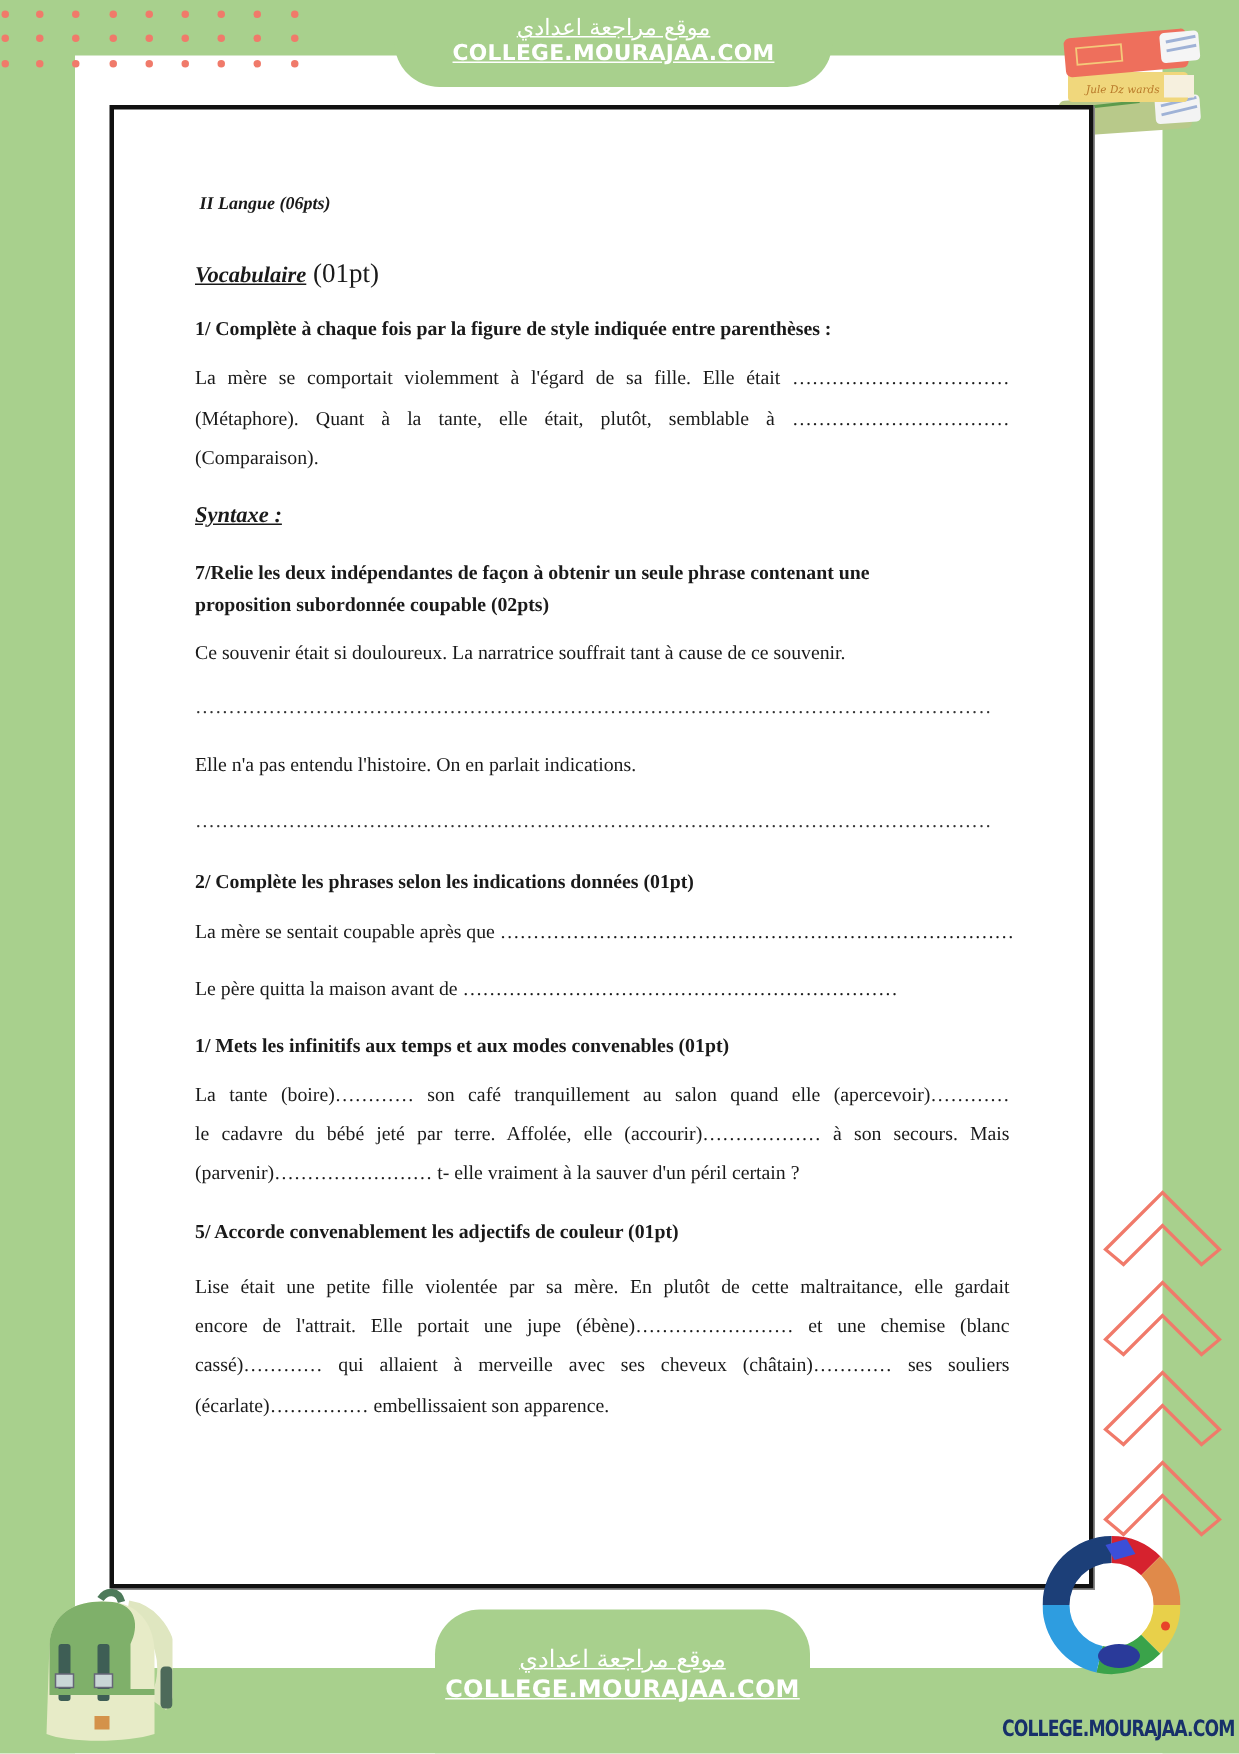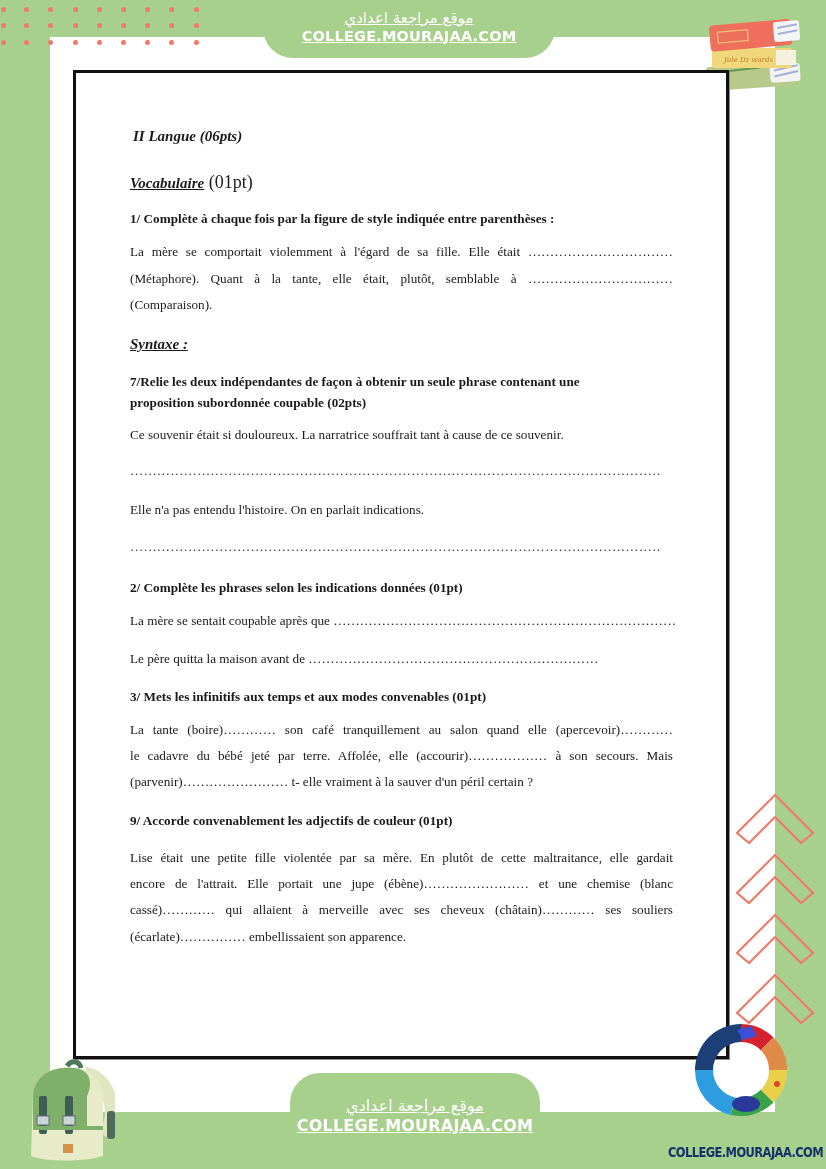--- a/index.html
+++ b/index.html
@@ -17,21 +17,21 @@
   #top-tab .ar { margin-top:9px; }
   #bottom-tab .ar { margin-top:24px; font-size:16px; }
   #bottom-tab .en { font-size:16px; line-height:22px; }
   .dots { position:absolute; left:0; width:200px; height:8px; }
   .dot { position:absolute; width:5px; height:5px; border-radius:50%; background:#f07a6a; }
   #doc-frame { position:absolute; left:73px; top:70px; width:650px; height:983px; border:3px solid #111; box-shadow: 1px 1px 0 #888; background:#fff; }
   #doc { position:absolute; left:130px; top:0; width:545px; color:#1a1a1a; font-size:13.2px; }
   .line { position:absolute; left:0; white-space:nowrap; }
   .b { font-weight:bold; }
   .just { width:543px; text-align:justify; text-align-last:justify; }
-  .h-langue { font-size:15px; font-weight:bold; font-style:italic; }
+  .h-langue { font-size:12px; font-weight:bold; font-style:italic; }
   .h-sect { font-size:15px; font-weight:bold; font-style:italic; text-decoration:underline; }
   .dotsline { color:#333; letter-spacing:0.2px; overflow:hidden; width:530px; }
   .chev { position:absolute; left:735px; width:80px; height:60px; }
   #books { position:absolute; left:700px; top:12px; width:108px; height:82px; }
   #backpack { position:absolute; left:15px; top:1056px; width:100px; height:110px; }
   #wheel { position:absolute; left:695px; top:1022px; width:92px; height:100px; }
   #wheel-caption { position:absolute; left:668px; top:1145px; width:148px; text-align:center; font-family:"DejaVu Sans", sans-serif; font-weight:bold; font-size:11.5px; color:#17306a; letter-spacing:-0.6px; transform:scaleY(1.3); }
 </style>
 </head>
 <body>
@@ -120,26 +120,26 @@
   <div class="line b" style="top:395px">proposition subordonnée  coupable (02pts)</div>
   <div class="line" style="top:427px">Ce souvenir était si douloureux. La narratrice souffrait tant à cause de ce souvenir.</div>
   <div class="line dotsline" style="top:463px">……………………………………………………………………………………………………………………………………</div>
   <div class="line" style="top:502px">Elle n'a pas entendu l'histoire. On en parlait indications.</div>
   <div class="line dotsline" style="top:539px">……………………………………………………………………………………………………………………………………</div>
 
   <div class="line b" style="top:580px">2/ Complète les phrases selon les indications données (01pt)</div>
   <div class="line" style="top:613px">La mère se sentait coupable après que ……………………………………………………………………</div>
   <div class="line" style="top:651px">Le père quitta  la maison avant de …………………………………………………………</div>
 
-  <div class="line b" style="top:689px">3/ Mets les infinitifs aux temps et aux modes convenables (01pt)</div>
+  <div class="line b" style="top:689px">1/ Mets les infinitifs aux temps et aux modes convenables (01pt)</div>
   <div class="line just" style="top:722px">La tante (boire)………… son café tranquillement au salon quand elle (apercevoir)…………</div>
   <div class="line just" style="top:748px">le cadavre du bébé jeté par terre. Affolée, elle (accourir)……………… à son secours. Mais</div>
   <div class="line" style="top:774px">(parvenir)…………………… t- elle vraiment à la sauver d'un péril certain ?</div>
 
-  <div class="line b" style="top:813px">9/  Accorde convenablement les adjectifs de couleur (01pt)</div>
+  <div class="line b" style="top:813px">5/  Accorde convenablement les adjectifs de couleur (01pt)</div>
   <div class="line just" style="top:850px">Lise était une petite fille violentée par sa mère. En plutôt de cette maltraitance, elle gardait</div>
   <div class="line just" style="top:876px">encore de l'attrait. Elle portait une jupe (ébène)…………………… et une chemise (blanc</div>
   <div class="line just" style="top:902px">cassé)………… qui allaient à merveille avec ses cheveux (châtain)………… ses souliers</div>
   <div class="line" style="top:929px">(écarlate)…………… embellissaient son apparence.</div>
 </div>
 
 <svg class="chev" style="top:793px" viewBox="0 0 80 60">
     <polygon points="40,2 78,40 66,50 40,24 14,50 2,40" fill="none" stroke="#f07a6a" stroke-width="2.2"></polygon>
   </svg>
 <svg class="chev" style="top:853px" viewBox="0 0 80 60">

